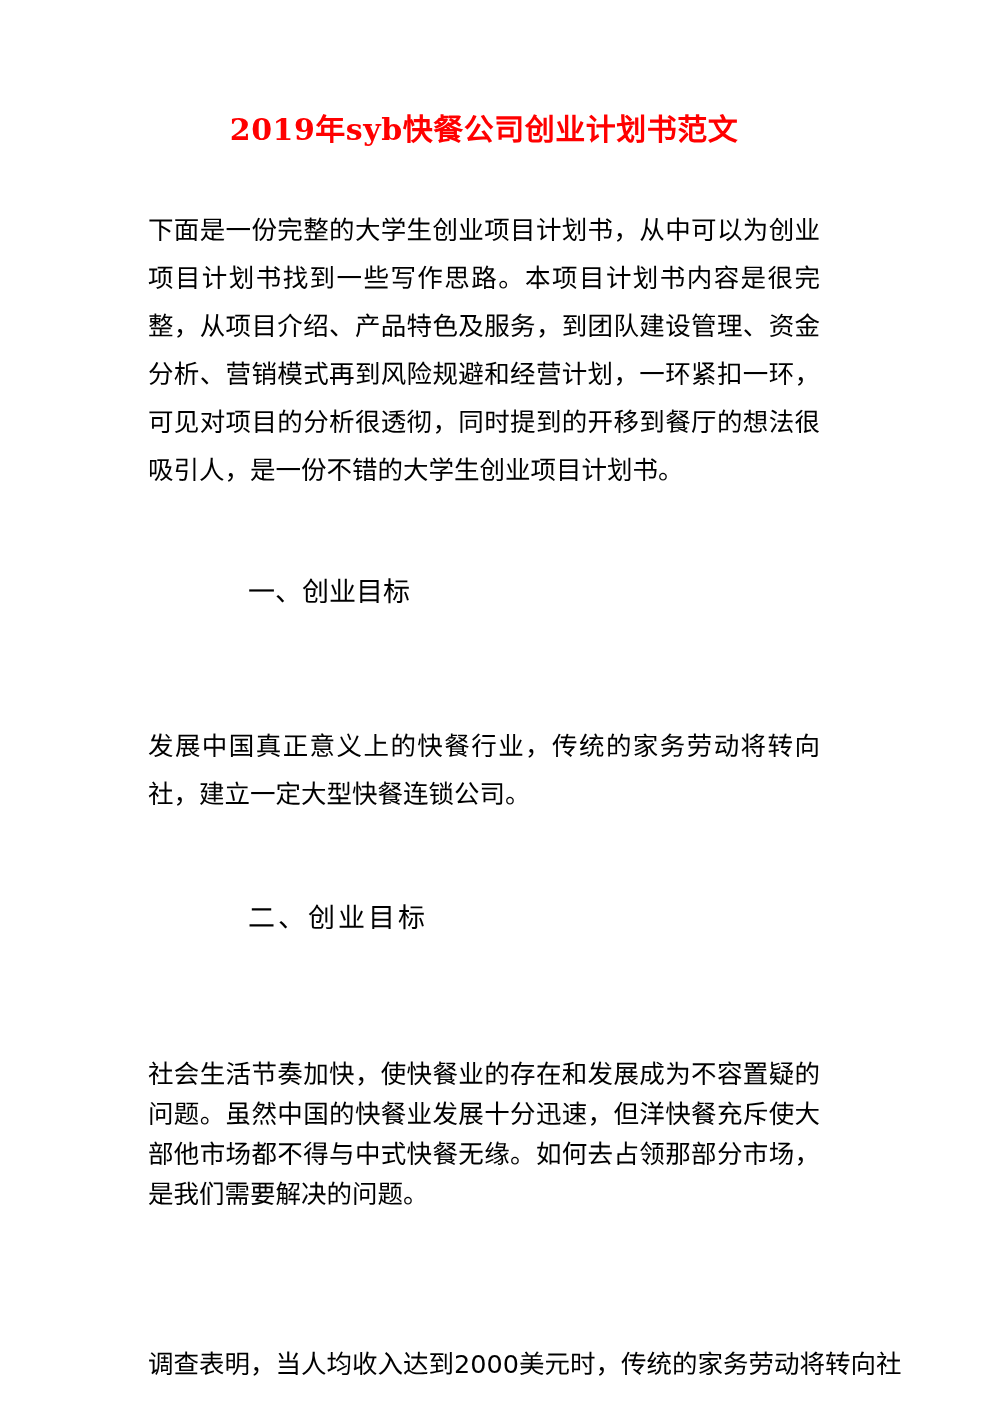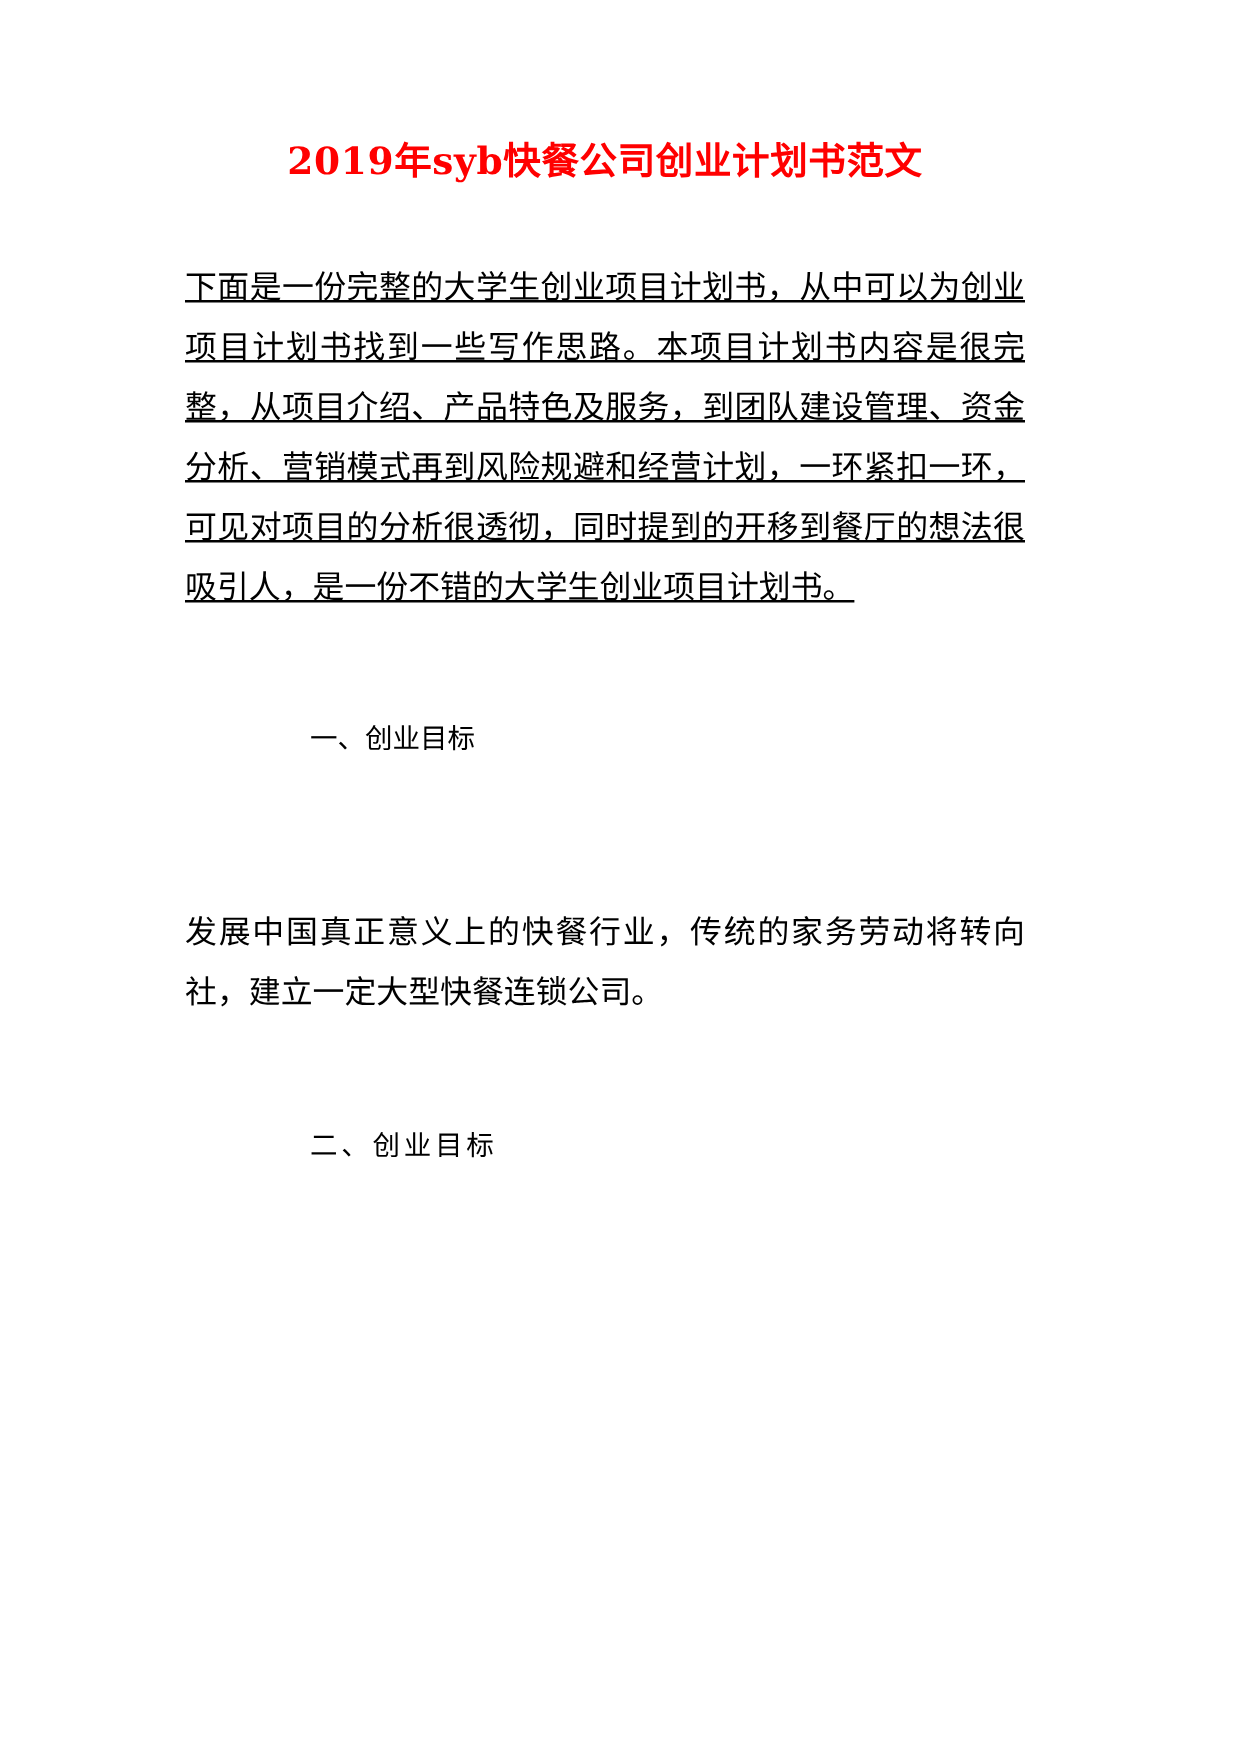--- a/index.html
+++ b/index.html
@@ -48,21 +48,20 @@
     font-size: 25.5px;
     line-height: 48px;
     text-align: justify;
     text-justify: inter-ideograph;
     letter-spacing: 0;
     word-break: break-all;
   }
 
   .para--intro {
     margin-top: 56px;
-    text-decoration: underline;
   }
 
   .para--goal {
     margin-top: 110px;
   }
 
   .para--market {
     margin-top: 116px;
     line-height: 40px;
   }
@@ -70,21 +69,21 @@
   .para--survey {
     margin-top: 130px;
     line-height: 40px;
     white-space: nowrap;
   }
 
   
   .section-heading {
     margin: 0;
     padding: 0;
-    font-size: 22px;
+    font-size: 27px;
     line-height: 40px;
     font-weight: normal;
     text-align: left;
     text-indent: 100px;
   }
 
   .section-heading--goal {
     margin-top: 78px;
   }
 
@@ -102,16 +101,18 @@
     <h1 class="doc-title">2019年syb快餐公司创业计划书范文</h1>
 
     <p class="para para--intro">下面是一份完整的大学生创业项目计划书，从中可以为创业项目计划书找到一些写作思路。本项目计划书内容是很完整，从项目介绍、产品特色及服务，到团队建设管理、资金分析、营销模式再到风险规避和经营计划，一环紧扣一环，可见对项目的分析很透彻，同时提到的开移到餐厅的想法很吸引人，是一份不错的大学生创业项目计划书。</p>
 
     <h2 class="section-heading section-heading--goal">一、创业目标</h2>
 
     <p class="para para--goal">发展中国真正意义上的快餐行业，传统的家务劳动将转向社，建立一定大型快餐连锁公司。</p>
 
     <h2 class="section-heading section-heading--market">二、创业目标</h2>
 
+    <p class="para para--market">社会生活节奏加快，使快餐业的存在和发展成为不容置疑的问题。虽然中国的快餐业发展十分迅速，但洋快餐充斥使大部他市场都不得与中式快餐无缘。如何去占领那部分市场，是我们需要解决的问题。</p>
 
+    <p class="para para--survey">调查表明，当人均收入达到2000美元时，传统的家务劳动将转向社</p>
 
   </div>
 </div>
 
 </body></html>

